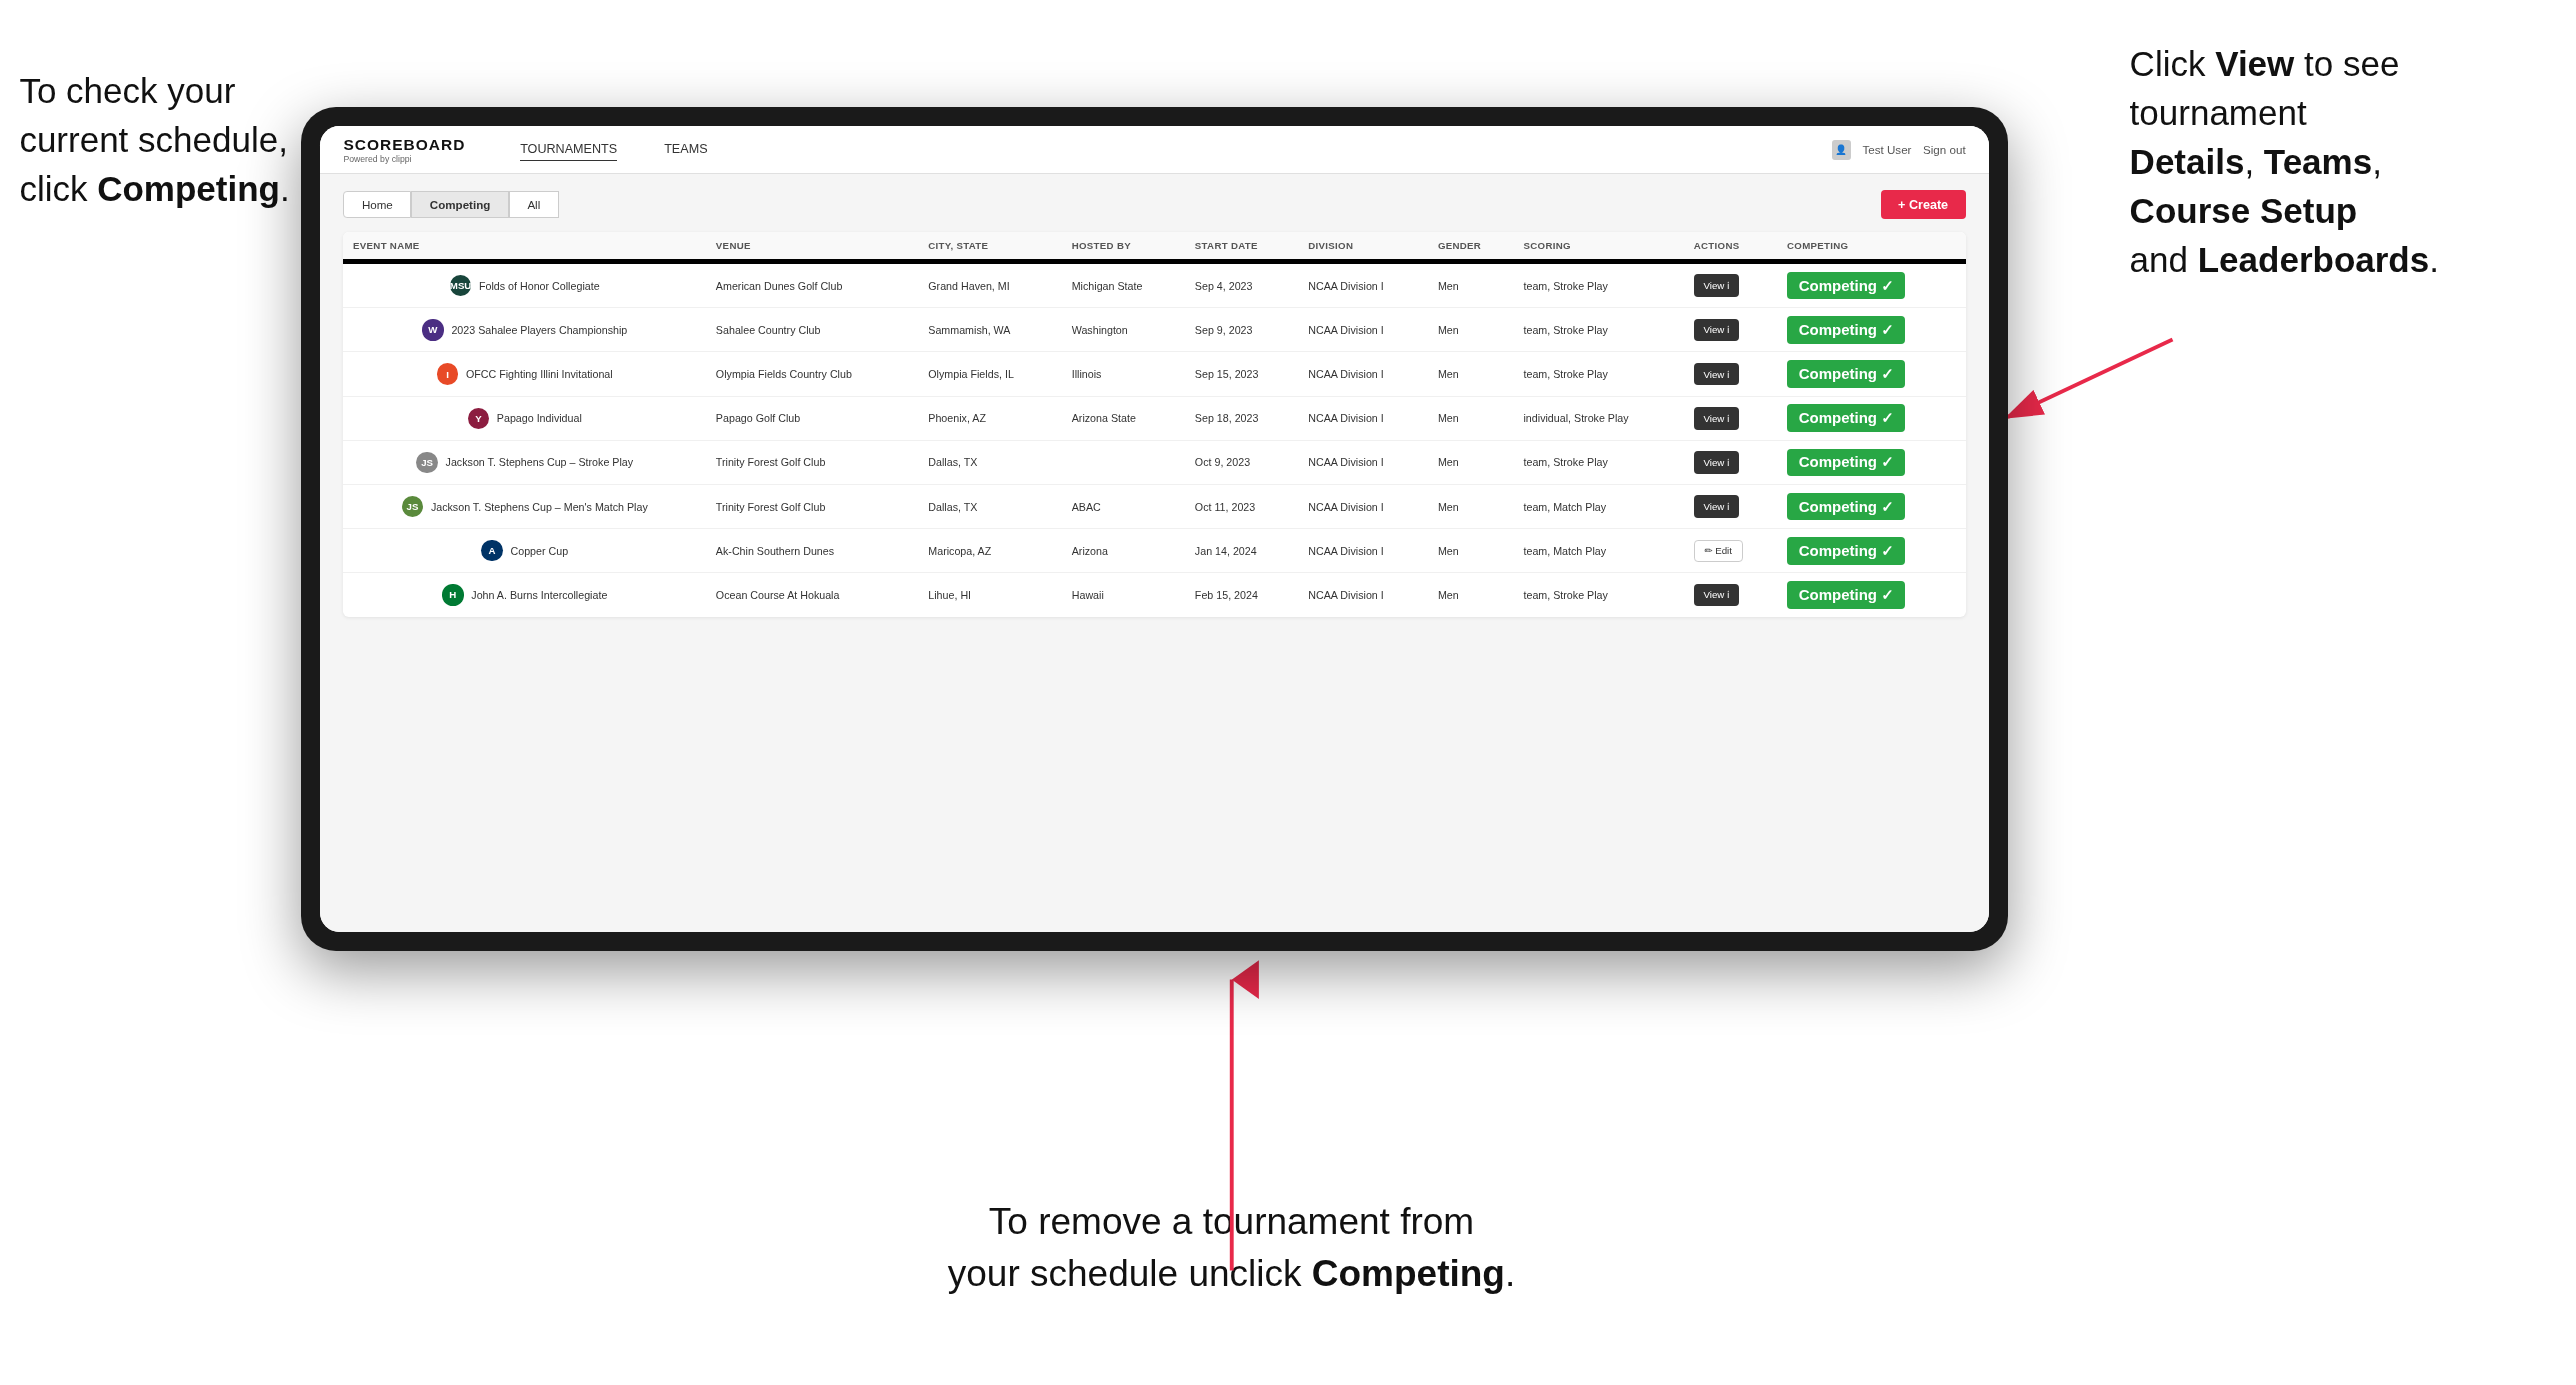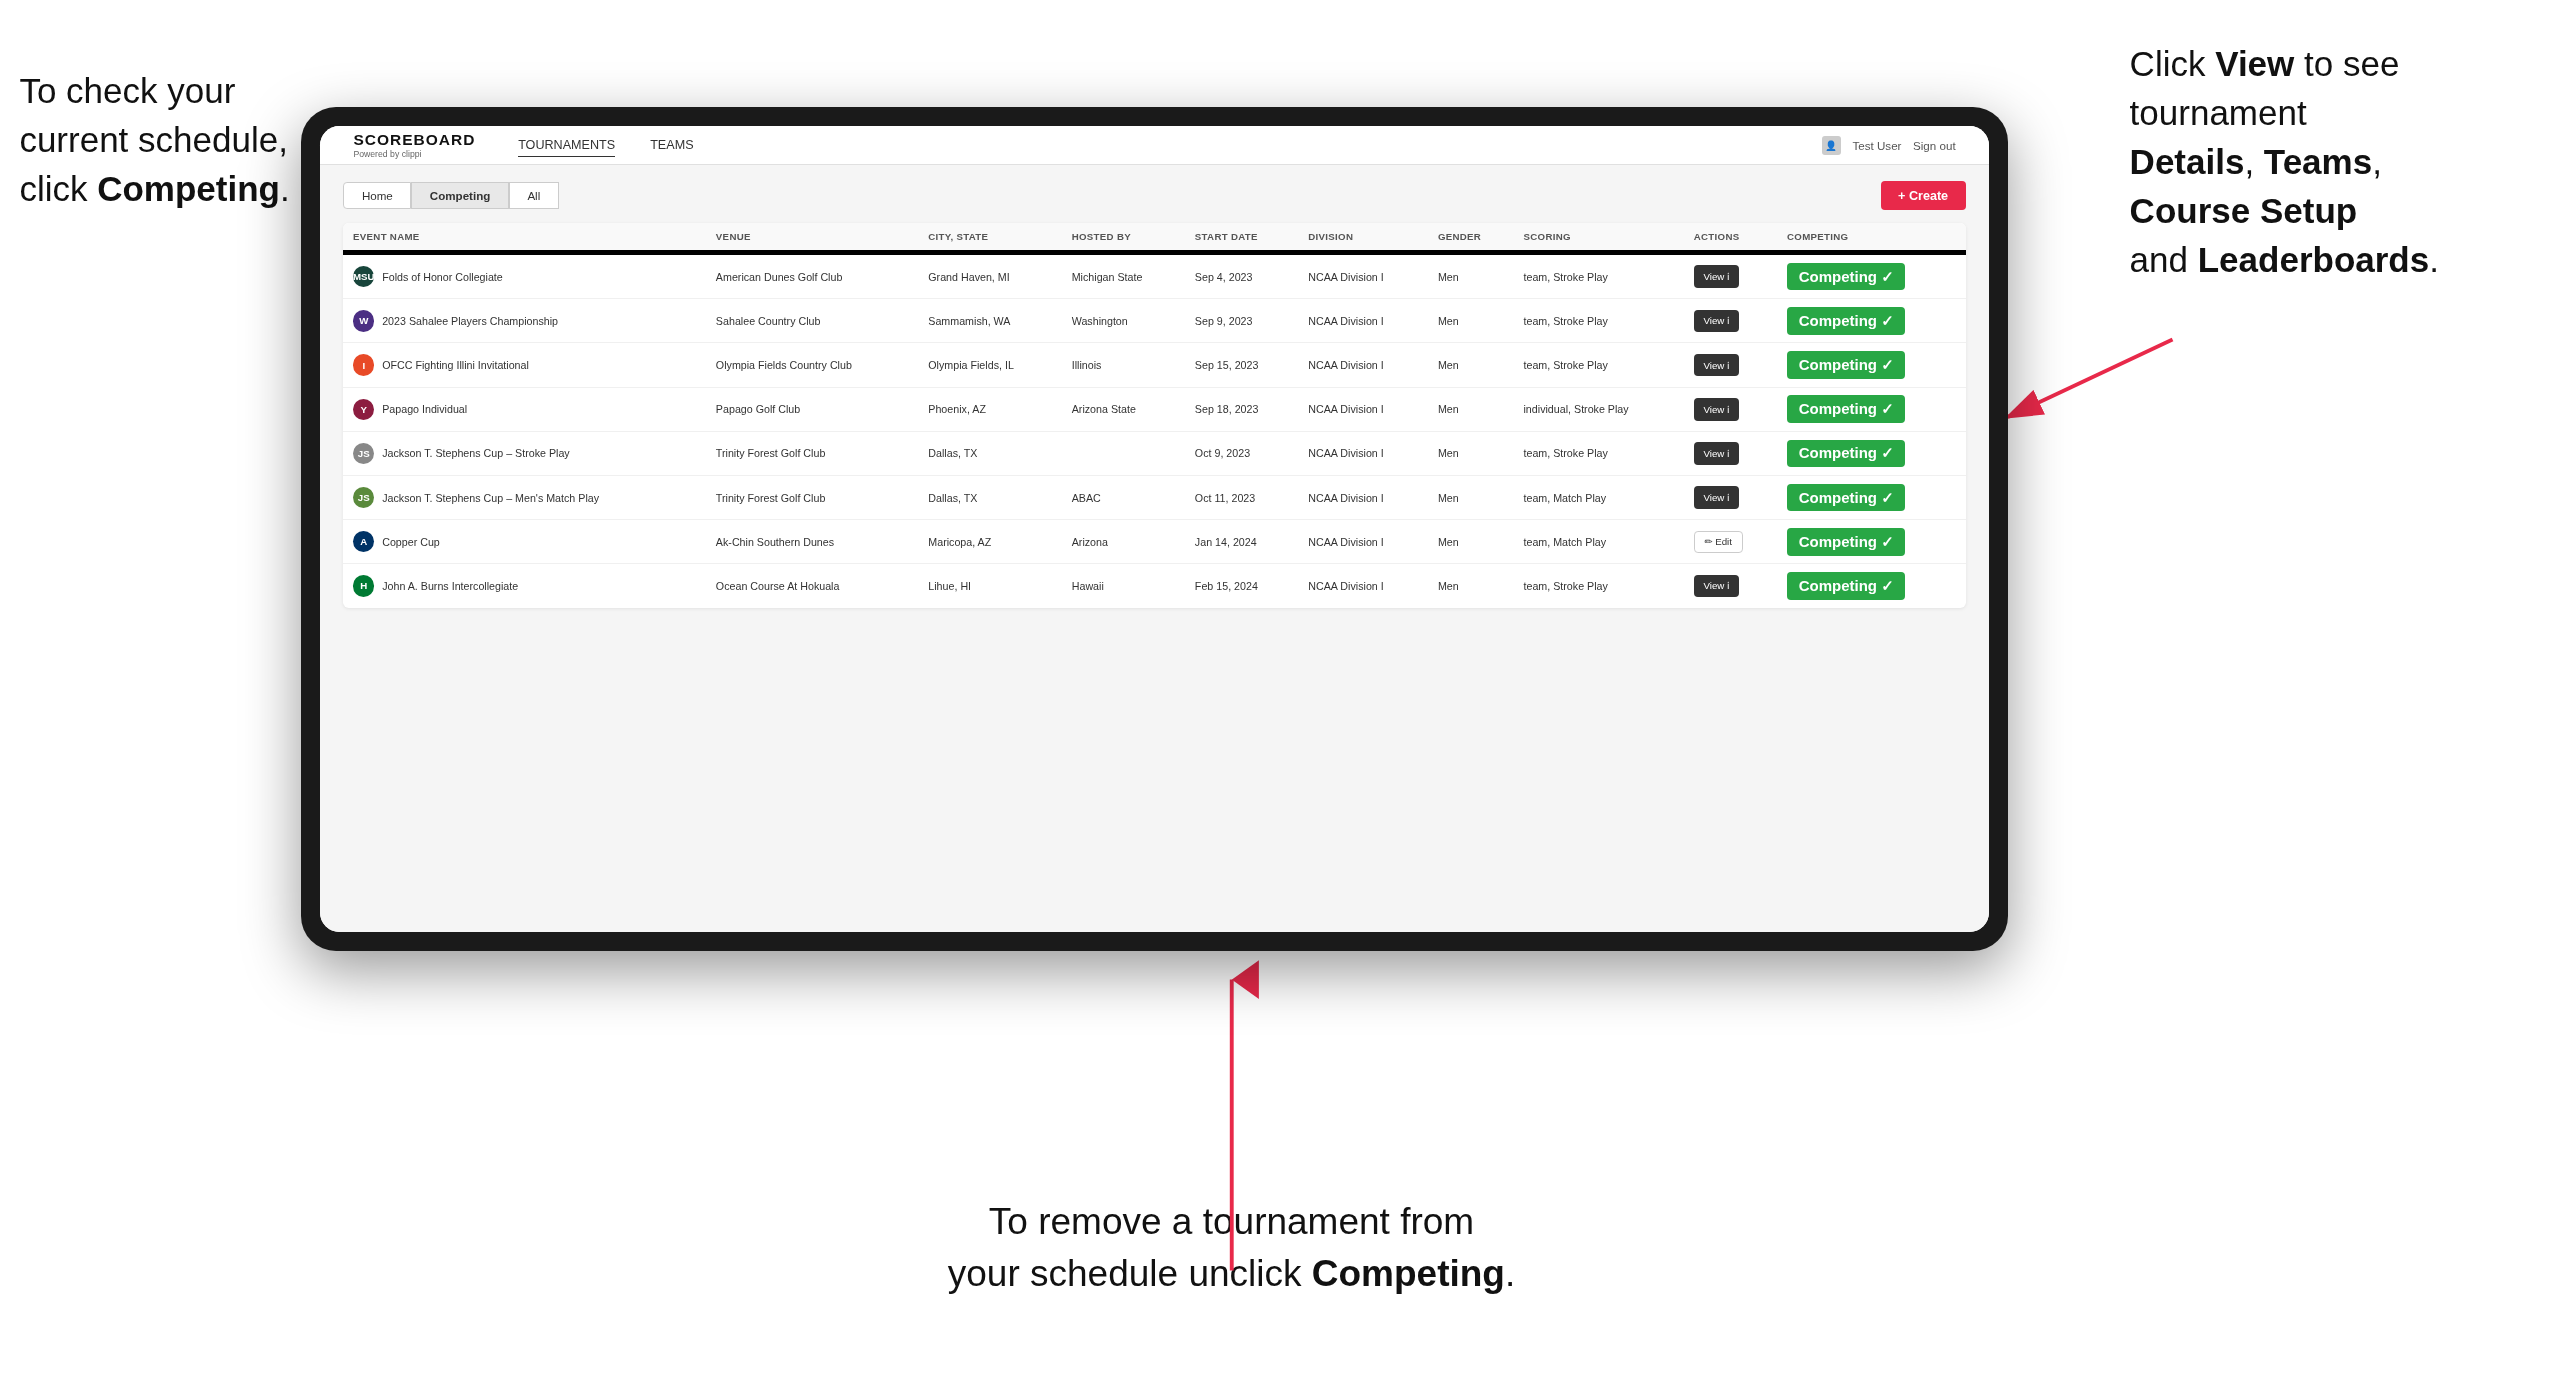--- a/index.html
+++ b/index.html
@@ -58,25 +58,25 @@
       border-radius: 19.4px;
       overflow: hidden;
       display: flex;
       flex-direction: column;
     }
 
     
     .nav {
       background: #fff;
       border-bottom: 1px solid #e0e0e0;
-      padding: 0 33px;
-      display: flex;
-      align-items: center;
-      height: 39px;
-      gap: 35px;
+      padding: 0 23px;
+      display: flex;
+      align-items: center;
+      height: 48px;
+      gap: 47px;
     }
     .nav-logo {
       display: flex;
       flex-direction: column;
       margin-right: 7.8px;
     }
     .nav-logo-title {
       font-size: 15.5px;
       font-weight: 900;
       letter-spacing: 1px;
@@ -194,20 +194,21 @@
     tbody td {
       padding: 7.8px 9.7px;
       color: #333;
       font-size: 10.7px;
       vertical-align: middle;
     }
     .event-name-cell {
       display: flex;
       align-items: center;
       gap: 7.8px;
+      justify-content: center;
     }
     .team-logo {
       width: 21.3px;
       height: 21.3px;
       border-radius: 50%;
       background: #ddd;
       display: flex;
       align-items: center;
       justify-content: center;
       font-size: 9.7px;

